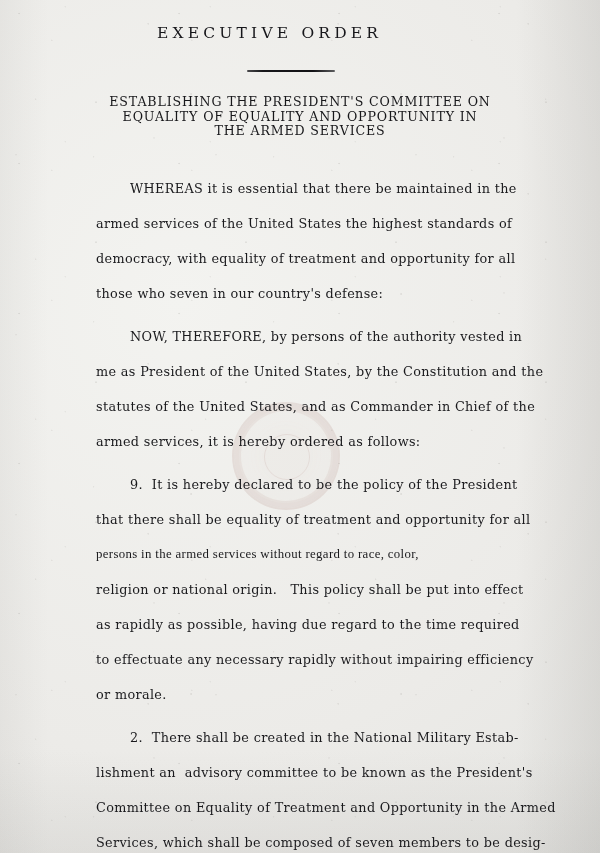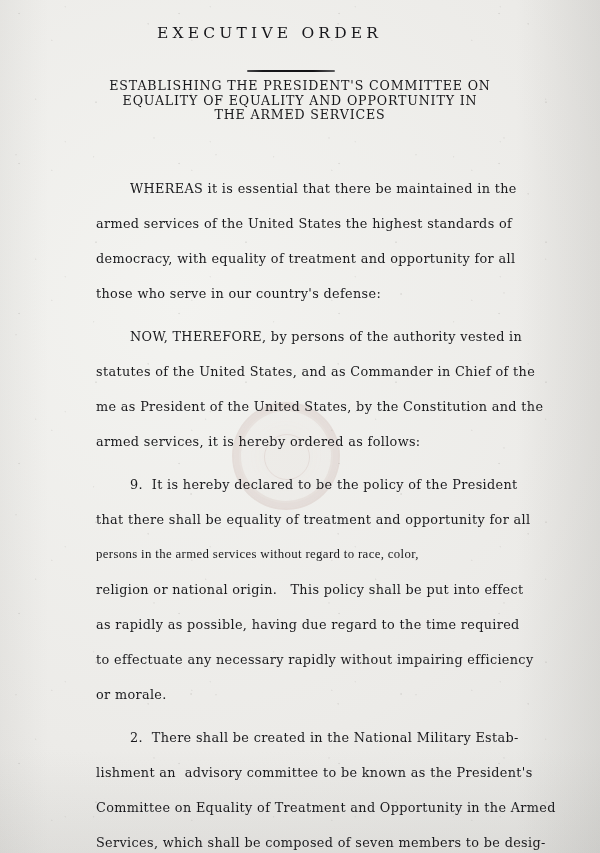--- a/index.html
+++ b/index.html
@@ -109,21 +109,21 @@
     top: 70px;
     width: 88px;
     height: 2.4px;
     background: linear-gradient(to right, #4a4a4c 0%, #17171a 18%, #121215 75%, #5c5c5e 100%);
     border-radius: 1px;
   }
 
   .subtitle {
     position: absolute;
     left: 0;
-    top: 79px;
+    top: 95px;
     width: 600px;
     text-align: center;
     font-size: 12.6px;
     line-height: 14.6px;
     letter-spacing: .85px;
     color: #17171a;
   }
   .subtitle div { white-space: pre; }
 
   
@@ -159,27 +159,27 @@
       <div>EQUALITY OF EQUALITY AND OPPORTUNITY IN</div>
       <div>THE ARMED SERVICES</div>
     </div>
 
     <div class="body-block">
 
       <p class="para">
         <span class="line indent" style="display: block;">WHEREAS it is essential that there be maintained in the</span>
         <span class="line" style="display: block;">armed services of the United States the highest standards of</span>
         <span class="line" style="display: block;">democracy, with equality of treatment and opportunity for all</span>
-        <span class="line" style="display: block;">those who serve in our country's defense:</span>
+        <span class="line" style="display: block;">those who seven in our country's defense:</span>
       </p>
 
       <p class="para">
         <span class="line indent" style="display: block;">NOW, THEREFORE, by persons of the authority vested in</span>
+        <span class="line" style="display: block;">me as President of the United States, by the Constitution and the</span>
         <span class="line" style="display: block;">statutes of the United States, and as Commander in Chief of the</span>
-        <span class="line" style="display: block;">me as President of the United States, by the Constitution and the</span>
         <span class="line" style="display: block;">armed services, it is hereby ordered as follows:</span>
       </p>
 
       <p class="para">
         <span class="line indent" style="display: block;">9.  It is hereby declared to be the policy of the President</span>
         <span class="line" style="display: block;">that there shall be equality of treatment and opportunity for all</span>
         <span class="line" style="display: block; font-family: Liberation Serif, serif;">persons in the armed services without regard to race, color,</span>
         <span class="line" style="display: block;">religion or national origin.   This policy shall be put into effect</span>
         <span class="line" style="display: block;">as rapidly as possible, having due regard to the time required</span>
         <span class="line" style="display: block;">to effectuate any necessary rapidly without impairing efficiency</span>

